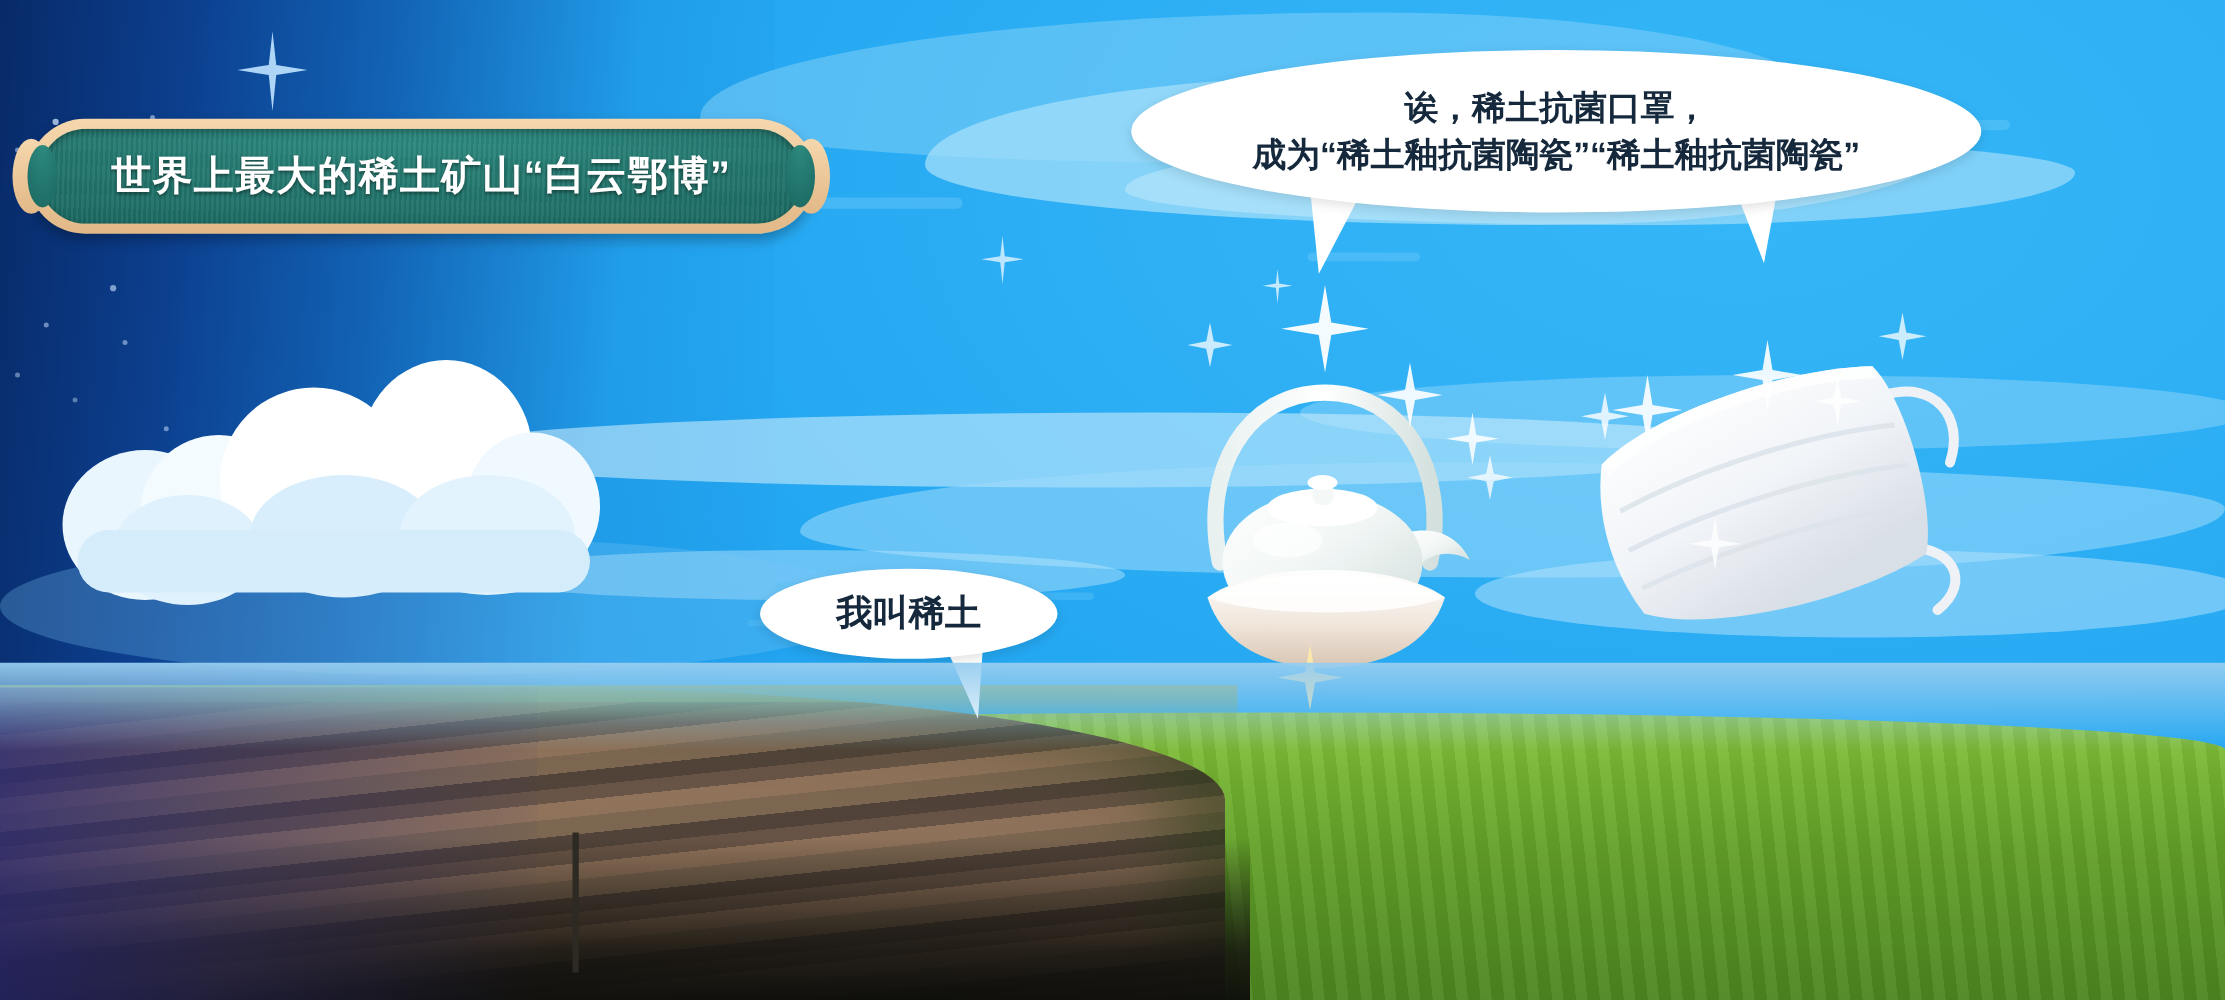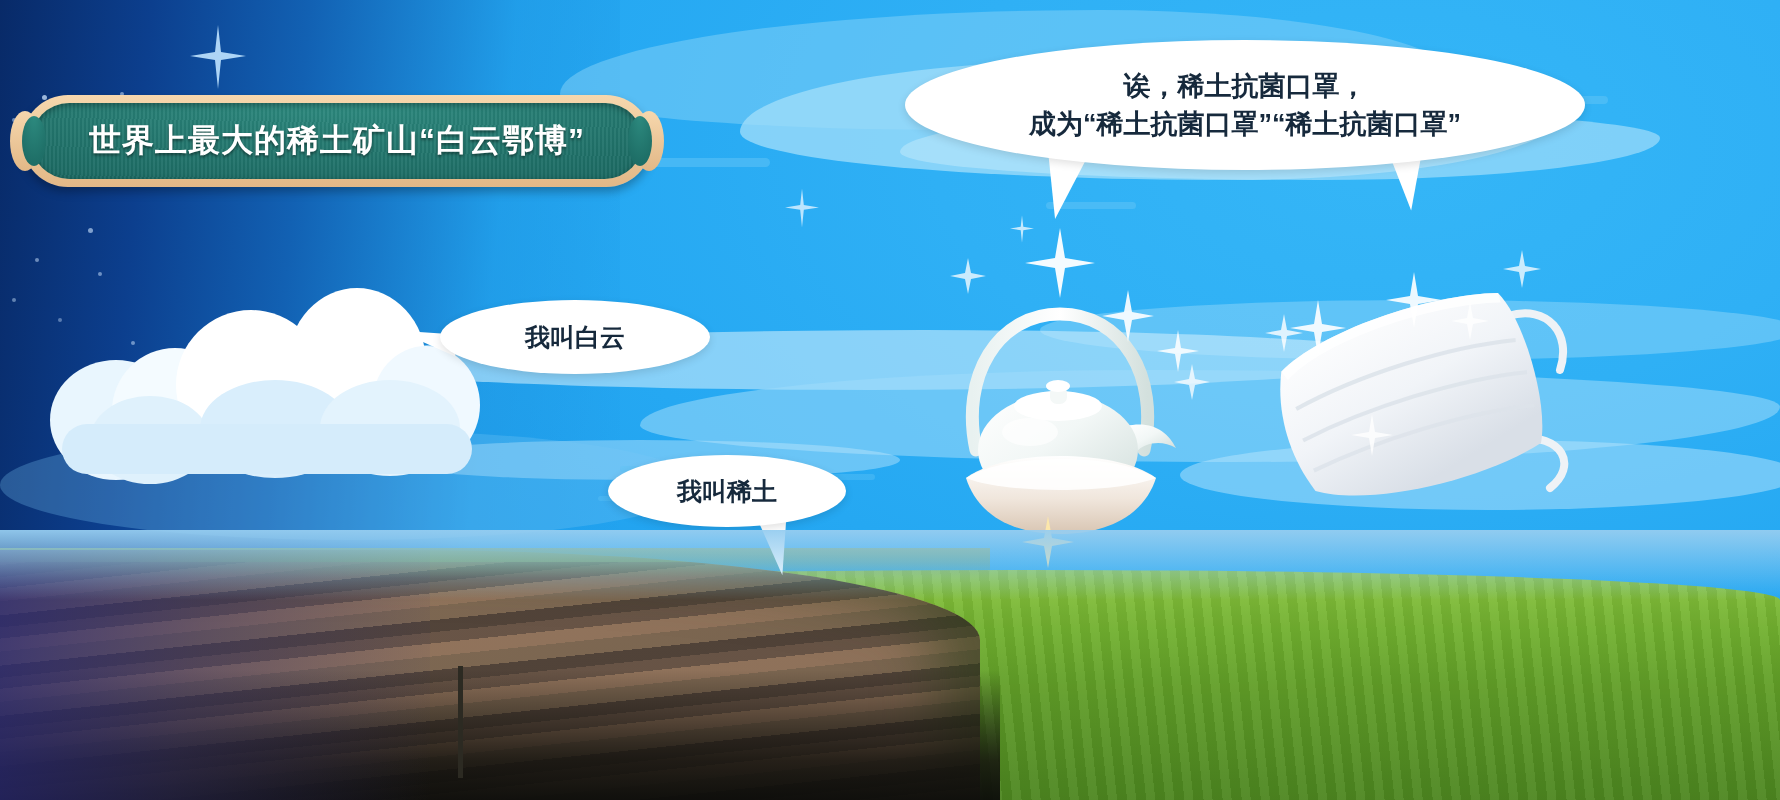--- a/index.html
+++ b/index.html
@@ -136,21 +136,21 @@
   #bubble-cloud .body{width:100%;height:100%;font-size:25px;}
   #bubble-cloud .tail{
     left:-44px;top:28px;
     border-top:9px solid transparent;border-bottom:13px solid transparent;
     border-right:62px solid #ffffff;
     transform:rotate(12deg);
   }
 
   
   #bubble-re{left:608px;top:455px;width:238px;height:72px;}
-  #bubble-re .body{width:100%;height:100%;font-size:25px;}
+  #bubble-re .body{width:100%;height:100%;font-size:29px;}
   #bubble-re .tail{
     left:154px;top:52px;
     border-left:12px solid transparent;border-right:22px solid transparent;
     border-top:68px solid #ffffff;
     transform:rotate(-14deg);
   }
 
   
   .ground{position:absolute;left:0;bottom:0;width:100%;height:270px;overflow:hidden;}
   .ground .haze{
@@ -366,31 +366,25 @@
     <div class="mine-blue"></div>
     <div class="pole"></div>
   </div>
 
   <div class="bubble" id="bubble-main">
     <div class="tail tail-a"></div>
     <div class="tail tail-b"></div>
     <div class="body">
       <span>
         <span>诶，稀土抗菌口罩，</span><br>
-        <span>成为“稀土抗菌口罩”“稀土抗菌口罩”</span>
+        <span>成为“稀土釉抗菌陶瓷”“稀土釉抗菌陶瓷”</span>
       </span>
     </div>
   </div>
 
-  <div class="bubble" id="bubble-cloud">
-    <div class="tail"></div>
-    <div class="body">
-      <span>我叫白云</span>
-    </div>
-  </div>
 
   <div class="bubble" id="bubble-re">
     <div class="tail"></div>
     <div class="body">
       <span>我叫稀土</span>
     </div>
   </div>
 
 </div>
 

